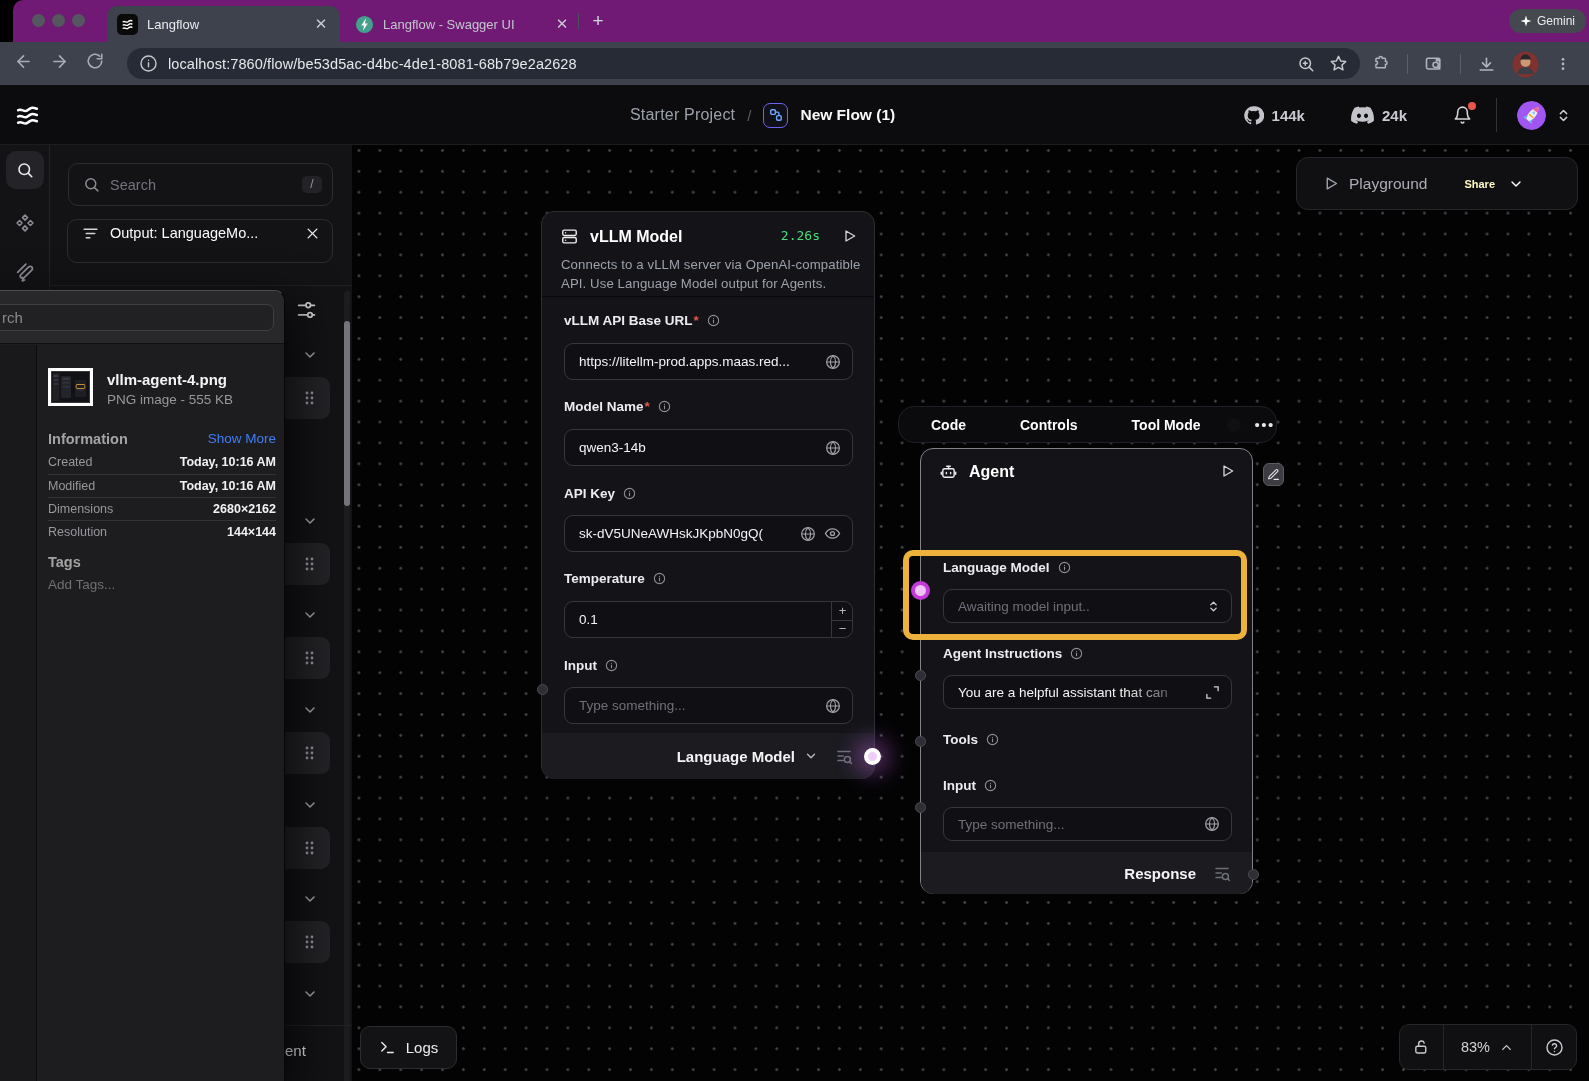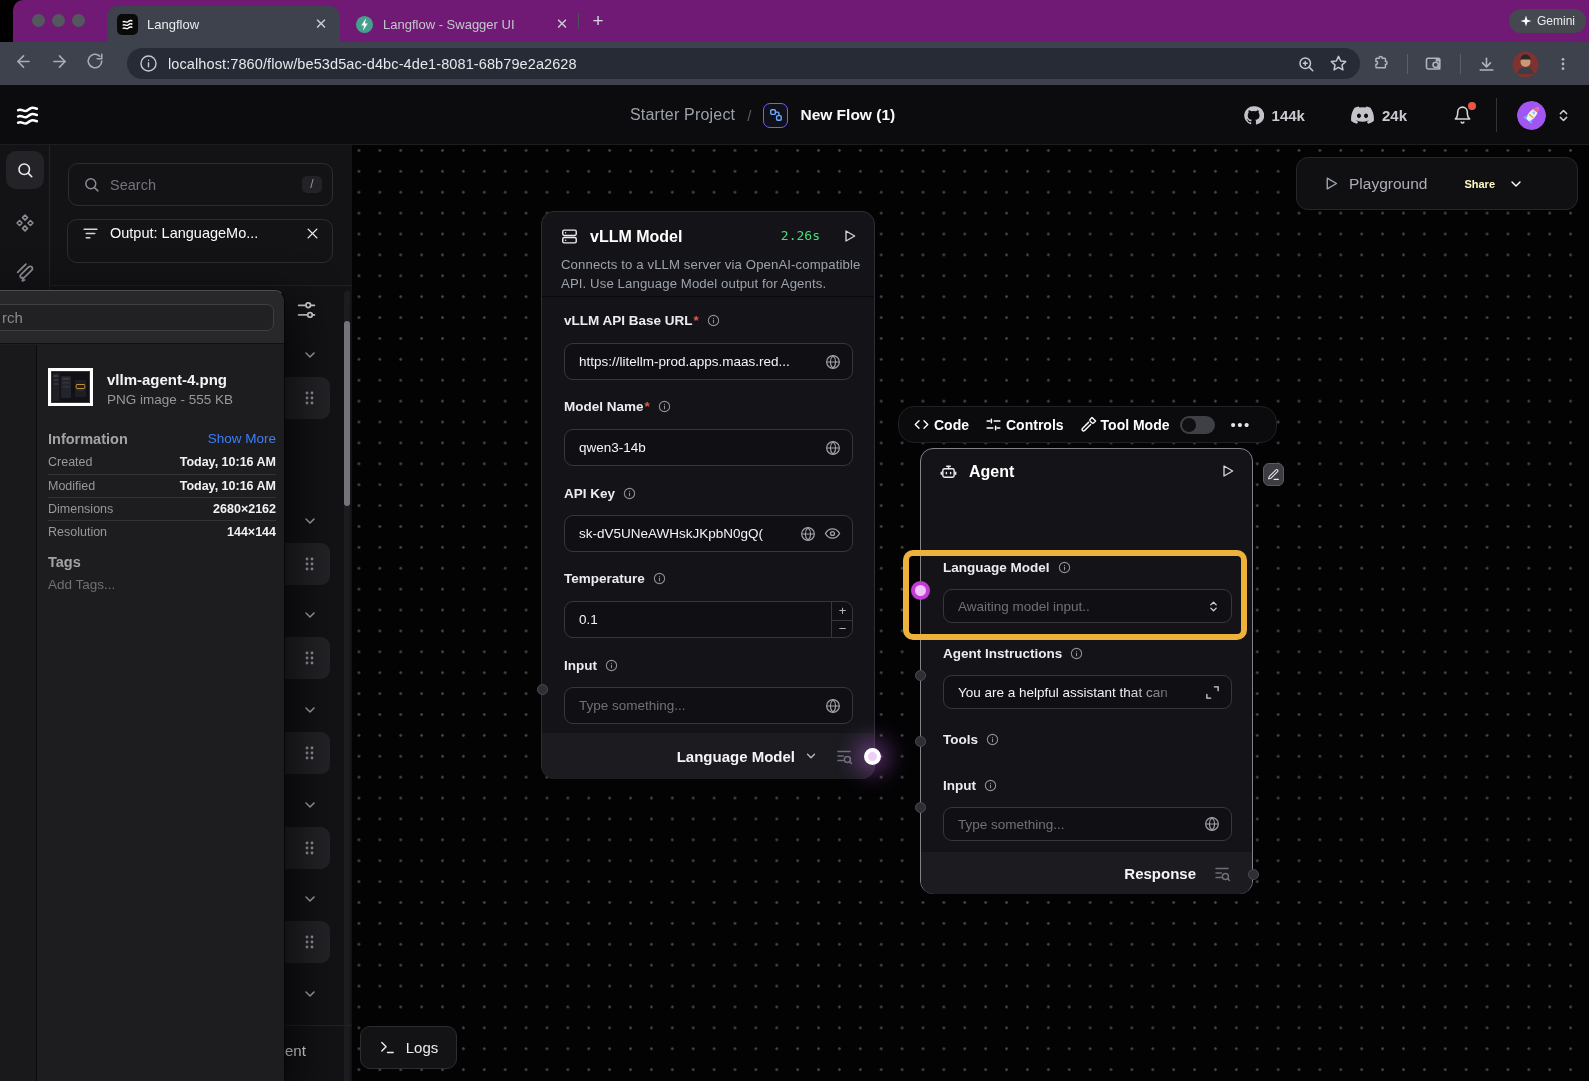--- a/index.html
+++ b/index.html
@@ -121,21 +121,21 @@
 #agent-node .fld-box { width:289px; height:34px; }
 #agent-node .node-footer { top:403px; height:42px; }
 #agent-hl { left:903px; top:550px; width:344px; height:90px; border:6px solid #edb23c;
   border-radius:10px; pointer-events:none; }
 .fade-text { -webkit-mask-image:linear-gradient(90deg,#000 70%,rgba(0,0,0,0) 97%);
   mask-image:linear-gradient(90deg,#000 70%,rgba(0,0,0,0) 97%); }
 
 
 #node-toolbar { white-space:nowrap; left:898px; top:406px; width:379px; height:37px; background:#0b0b0e;
   border:1px solid #1f1f25; border-radius:16px; display:flex; align-items:center;
-  padding:12px 14px; gap:4px; color:#fff; }
+  padding:12px 14px; gap:18px; color:#fff; }
 .ntb-label { color:#fff; font-size:14px; font-weight:600; flex:0 0 auto; }
 #ntb-toggle { width:35px; height:18px; background:#3f3f46; border-radius:9px; position:relative;
   margin-left:6px; }
 #ntb-knob { position:absolute; left:2px; top:2px; width:14px; height:14px; background:#101013;
   border-radius:50%; }
 #ntb-dots { color:#e4e4e7; font-size:15px; letter-spacing:1.5px; margin-left:12px; }
 .ntb-gap { width:8px; }
 #pencil-btn { left:1263px; top:463px; width:21px; height:23px; background:#3c3c42;
   border:1px solid #5a5a62; border-radius:6px; display:flex; align-items:center; justify-content:center; }
 
@@ -731,20 +731,43 @@
 </div>
 
 <div id="logs-btn" class="abs">
   <svg width="17" height="17" viewBox="0 0 24 24" fill="none" stroke="#ededf0" stroke-width="2" stroke-linecap="round" stroke-linejoin="round">
         <path d="M4 17l6-6-6-6"></path>
         <path d="M12 19h8"></path>
       </svg>
   <span>Logs</span>
 </div>
 
+<div id="zoombar" class="abs">
+  <div class="zb-seg" style="width:43px">
+    <svg width="17" height="18" viewBox="0 0 24 24" fill="none" stroke="#c8c8cf" stroke-width="2" stroke-linecap="round">
+          <rect x="4" y="11" width="14" height="9.5" rx="2"></rect>
+          <path d="M8 11V7.5a4 4 0 0 1 7.8-1.2"></path>
+        </svg>
+  </div>
+  <div class="zb-div"></div>
+  <div class="zb-seg" style="flex:1">
+    <span id="zoom-level">83%</span>
+    <svg width="15" height="15" viewBox="0 0 24 24" fill="none" stroke="#c8c8cf" stroke-width="2.2" stroke-linecap="round" stroke-linejoin="round">
+          <path d="M6 15l6-6 6 6"></path>
+        </svg>
+  </div>
+  <div class="zb-div"></div>
+  <div class="zb-seg" style="width:44px">
+    <svg width="19" height="19" viewBox="0 0 24 24" fill="none" stroke="#c8c8cf" stroke-width="1.8" stroke-linecap="round">
+          <circle cx="12" cy="12" r="9.5"></circle>
+          <path d="M9.3 9a2.8 2.8 0 0 1 5.4 1c0 1.8-2.7 2.2-2.7 3.6"></path>
+          <path d="M12 17h.01"></path>
+        </svg>
+  </div>
+</div>
 
 <div id="overlay" class="abs">
   <div id="ov-toolbar">
     <div id="ov-search">
       <span id="ov-search-text">rch</span>
     </div>
   </div>
   <div id="ov-leftcol"></div>
   <div id="ov-pane"></div>
   <div id="ov-thumb">

